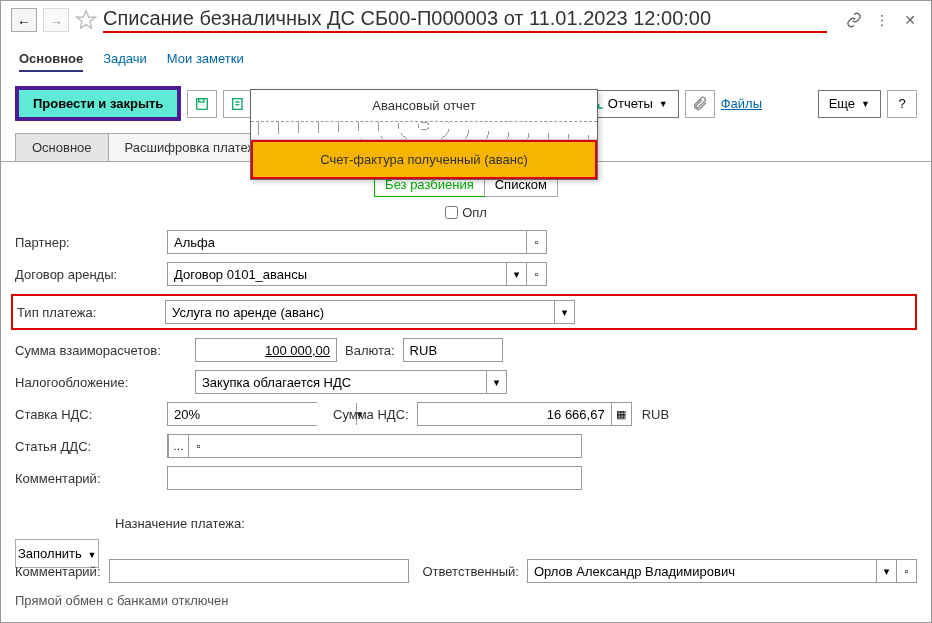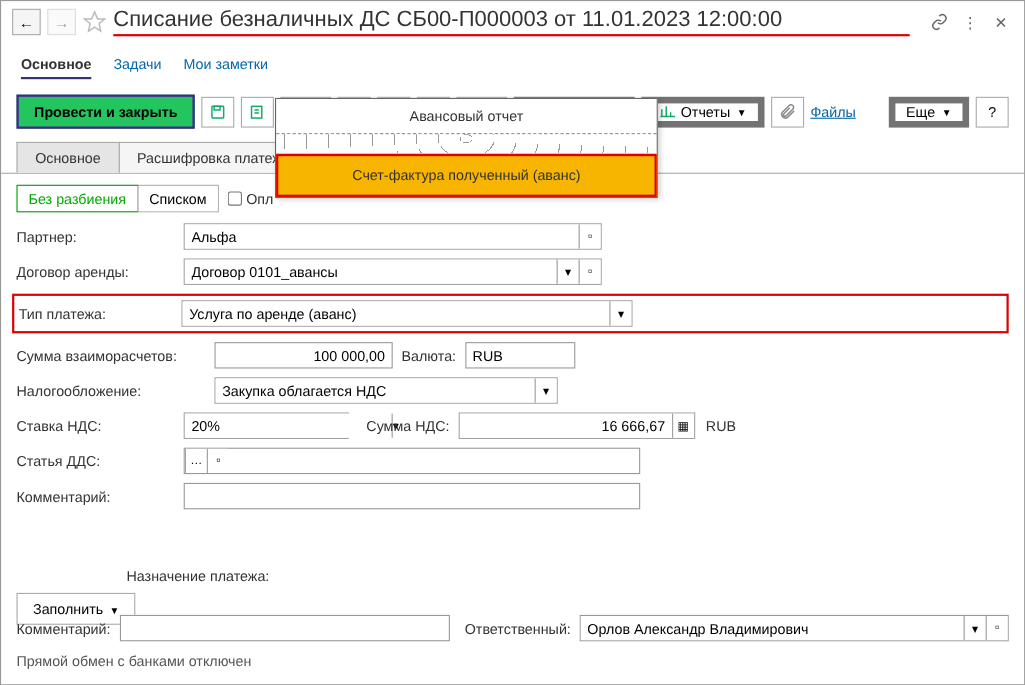--- a/index.html
+++ b/index.html
@@ -9,37 +9,37 @@
     .nav-btn { width: 26px; height: 24px; border: 1px solid #aaa; background: #f5f5f5; cursor: pointer; display: flex; align-items: center; justify-content: center; font-size: 14px; }
     .star-icon { width: 22px; height: 22px; color: #bbb; }
     .title-text { font-size: 20px; font-weight: normal; color: #333; flex: 1; border-bottom: 2px solid #d00; padding-bottom: 1px; margin-right: 10px; }
     .icon-btn-sm { width: 22px; height: 22px; background: transparent; border: none; cursor: pointer; color: #666; display: flex; align-items: center; justify-content: center; font-size: 14px; }
     
     .top-tabs { display: flex; gap: 20px; padding: 8px 18px; font-size: 13px; }
     .top-tab { color: #0066a8; cursor: pointer; padding: 4px 0; }
     .top-tab.active { color: #333; border-bottom: 2px solid #337; font-weight: bold; }
     
     .toolbar { display: flex; align-items: center; padding: 6px 14px; gap: 6px; position: relative; }
-    .btn-primary { background: #22c55e; border: 2px solid #4c1d95; padding: 6px 14px; font-weight: bold; cursor: pointer; font-size: 13px; }
+    .btn-primary { background: #5eead4; border: 4px solid #4c1d95; padding: 6px 14px; font-weight: bold; cursor: pointer; font-size: 13px; }
     .tb-btn { width: 30px; height: 28px; border: 1px solid #aaa; background: #fff; cursor: pointer; display: flex; align-items: center; justify-content: center; font-size: 13px; }
-    .tb-btn-wide { padding: 0 10px; height: 28px; border: 6px solid #737373; background: #fff; cursor: pointer; display: flex; align-items: center; gap: 4px; font-size: 13px; }
+    .tb-btn-wide { padding: 0 10px; height: 28px; border: 1px solid #737373; background: #fff; cursor: pointer; display: flex; align-items: center; gap: 4px; font-size: 13px; }
     .link { color: #0066a8; text-decoration: underline; cursor: pointer; }
     .caret { font-size: 9px; margin-left: 2px; }
     
     .dropdown-menu { position: absolute; top: 88px; left: 249px; width: 348px; border: 1px solid #666; background: #fff; z-index: 100; box-shadow: 2px 2px 5px rgba(0,0,0,0.2); }
     .dropdown-item { padding: 8px 40px; cursor: pointer; text-align: center; border-bottom: 1px dashed #999; }
     .dropdown-item.highlighted { background: #f7b500; border: 2px solid #d00; padding: 10px 40px; }
     
     .sub-tabs { display: flex; padding: 0 14px; margin-top: 6px; }
     .sub-tab { padding: 6px 16px; border: 1px solid #aaa; background: #f5f5f5; cursor: pointer; font-size: 13px; border-bottom: none; }
     .sub-tab.active { background: #e5e5e5; font-weight: normal; }
     .sub-tab:not(:first-child) { margin-left: -1px; }
     
     .content-area { border-top: 1px solid #aaa; padding: 10px 14px 0 14px; }
-    .mode-row { display: flex; align-items: center; gap: 8px; margin-bottom: 10px; }
+    .mode-row { display: flex; align-items: center; gap: 8px; margin-bottom: 10px; flex-direction: column; }
     .mode-toggle { display: flex; border: 1px solid #aaa; }
     .mode-btn { padding: 4px 10px; background: #fff; border: none; cursor: pointer; font-size: 13px; }
     .mode-btn.active { border: 1px solid #0a0; color: #0a0; margin: -1px; }
     .mode-btn:not(:first-child) { border-left: 1px solid #aaa; }
     
     .form-area { display: block; }
     .form-row { display: flex; align-items: center; margin-bottom: 8px; min-height: 24px; }
     .form-label { width: 152px; flex-shrink: 0; font-size: 13px; }
     .form-row.highlighted-row { border: 2px solid #d00; padding: 4px; margin: 4px 0 8px -4px; }
     .text-input { border: 1px solid #999; padding: 3px 6px; height: 24px; font-size: 13px; }
@@ -196,21 +196,21 @@
     <div class="form-row highlighted-row">
       <div class="form-label" style="width:148px">Тип платежа:</div>
       <div class="input-group" style="width:410px">
         <input type="text" style="flex: 1 1 0%;" value="Услуга по аренде (аванс)">
         <button class="gbtn">▾</button>
       </div>
     </div>
 
     <div class="form-row">
       <div class="form-label" style="width:180px">Сумма взаиморасчетов:</div>
-      <input type="text" class="text-input num-input" style="width: 162px;" value="100 000,00">
+      <input type="text" class="text-input num-input" style="width: 142px; text-decoration: underline;" value="100 000,00">
       <span style="margin:0 8px">Валюта:</span>
       <input type="text" class="text-input" style="width: 100px;" value="RUB">
     </div>
 
     <div class="form-row">
       <div class="form-label" style="width:180px">Налогообложение:</div>
       <div class="input-group" style="width:312px">
         <input type="text" style="flex: 1 1 0%;" value="Закупка облагается НДС">
         <button class="gbtn">▾</button>
       </div>
@@ -240,21 +240,21 @@
 
     <div class="form-row">
       <div class="form-label">Комментарий:</div>
       <input type="text" class="text-input" style="width: 415px;" value="">
     </div>
   </div>
 </div>
 
 <div style="position:absolute; bottom:54px; left:0; right:0; padding:0 14px;">
   <div style="padding-left:100px; margin-bottom:8px;">Назначение платежа:</div>
-  <button style="padding:6px 14px; border:1px solid #aaa; background:#fff; cursor:pointer; font-size:13px;">
+  <button style="padding:6px 2px; border:1px solid #aaa; background:#fff; cursor:pointer; font-size:13px;">
     <span>Заполнить</span>
     <span class="caret">▼</span>
   </button>
 </div>
 
 <div class="footer-area" style="border-top:none;">
   <div class="bottom-row">
     <span>Комментарий:</span>
     <input type="text" class="text-input" style="width: 300px;" value="">
     <span style="margin-left:6px">Ответственный:</span>

